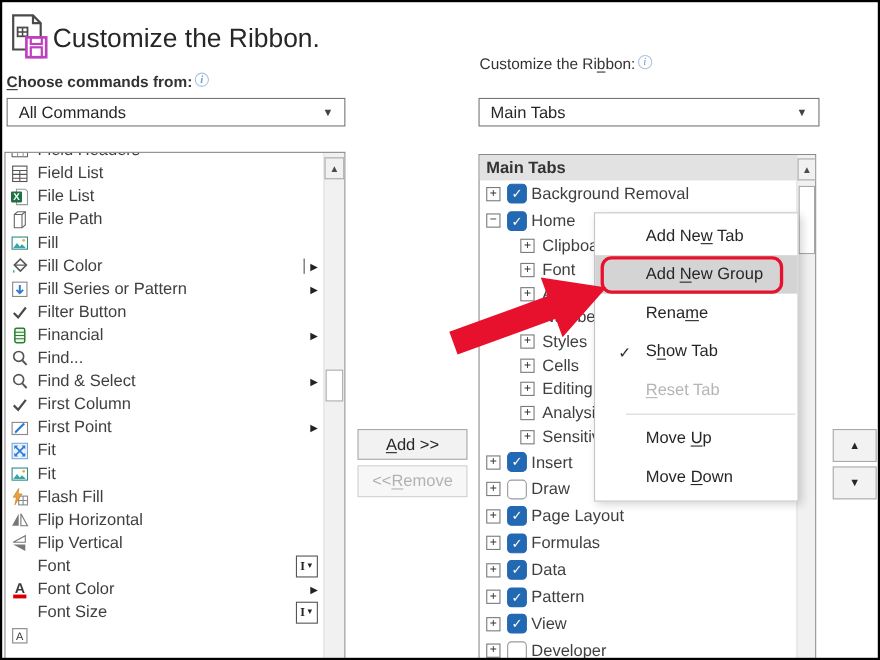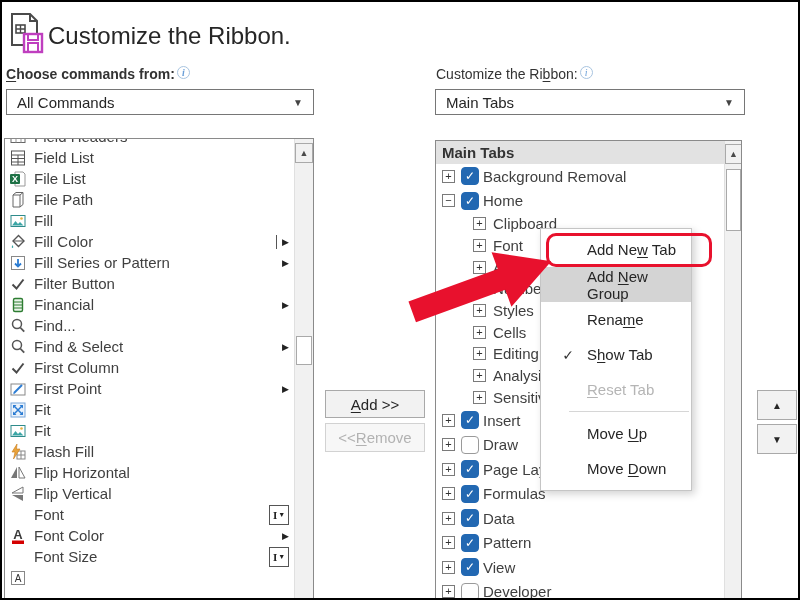--- a/index.html
+++ b/index.html
@@ -55,22 +55,22 @@
   .expand-box { width:13px; height:13px; border:1px solid #7a7a7a; background:#fff; flex:0 0 13px;
     font-size:11px; line-height:11px; text-align:center; color:#333; }
   .cbx { width:18px; height:18px; border-radius:4px; margin-left:6px; flex:0 0 18px;
     display:flex; align-items:center; justify-content:center; }
   .cbx.checked { background:#2268b2; border:1px solid #2268b2; color:#fff; font-size:12px; }
   .cbx.unchecked { background:#fff; border:1px solid #9a9a9a; }
   .trow .tlabel { margin-left:4px; }
   .trow.child .tlabel { margin-left:7px; }
 
   
-  .menu { left:540px; top:193px; width:152px; background:#fff; border:1px solid #c5c5c5;
-    box-shadow:3px 3px 8px rgba(0,0,0,0.18); padding:3px 0 4px 0; z-index:20;margin-top:35px; }
+  .menu { left:540px; top:193px; width:186px; background:#fff; border:1px solid #c5c5c5;
+    box-shadow:3px 3px 8px rgba(0,0,0,0.18); padding:3px 0 4px 0; z-index:20; }
   .mitem { height:35px; display:flex; align-items:center; font-size:15px; color:#262626; position:relative; }
   .mitem .mcheck { position:absolute; left:15px; width:24px; text-align:center; color:#333; font-size:14px; }
   .mitem .mlabel { padding-left:46px; }
   .mitem.highlight { background:#d4d4d4; }
   .mitem.disabled .mlabel { color:#b5b5b5; }
   .msep { height:1px; background:#d6d6d6; margin:4px 2px 4px 28px; }
   u { text-decoration-thickness:1px; text-underline-offset:2px; }
 
   
   .red-rect { left:546px; top:233px; width:166px; height:34px; border:3px solid #e8112d;
@@ -98,21 +98,21 @@
 <div class="abs title">Customize the Ribbon.</div>
 
 <div class="abs panel-label" style="left:6px; top:66px;font-weight:bold;">
   <span id="leftLabel"><u>C</u>hoose commands from:</span><span class="info-icon">i</span>
 </div>
 <div class="abs combo" style="left:6px; top:89px; width:308px;gap:44px;">
   <span>All Commands</span>
   <span class="caret">▼</span>
 </div>
 
-<div class="abs panel-label" style="left:436px; top:66px;">
+<div class="abs panel-label" style="left:436px; top:50px;">
   <span id="rightLabel">Customize the Ri<u>b</u>bon:</span><span class="info-icon">i</span>
 </div>
 <div class="abs combo" style="left:435px; top:89px; width:310px;">
   <span>Main Tabs</span>
   <span class="caret">▼</span>
 </div>
 
 <div class="abs listbox" style="left:4px; top:138px; width:310px; height:462px;">
   <div class="lrows" id="leftRows" style="top:-13px;">
       <div class="lrow">

